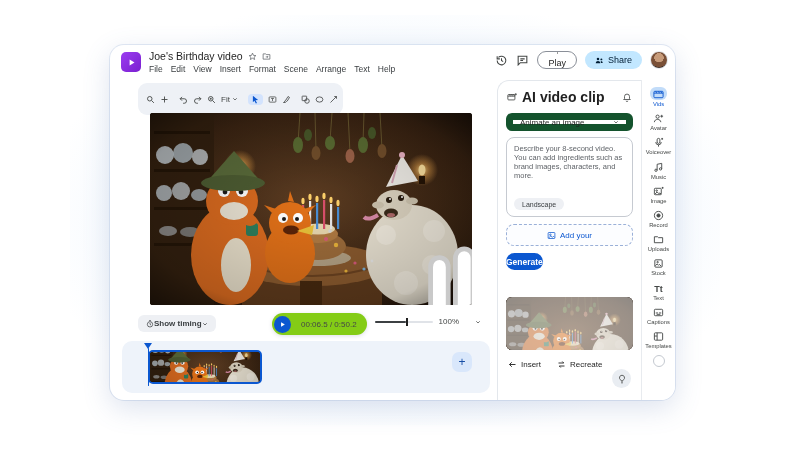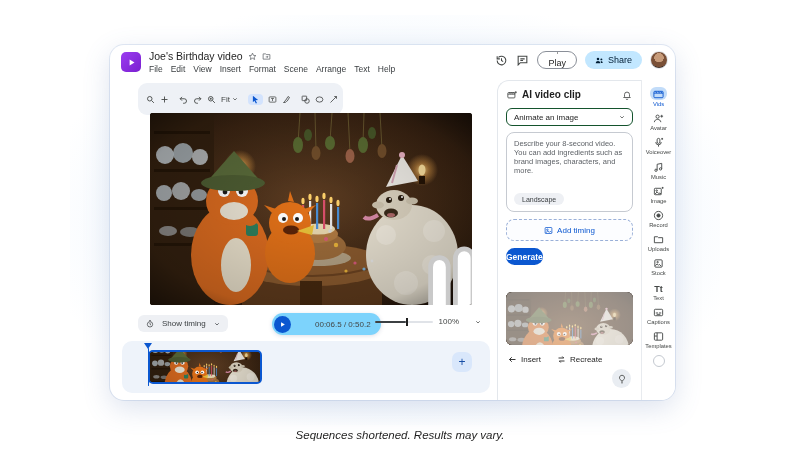--- a/index.html
+++ b/index.html
@@ -45,25 +45,25 @@
   .fitLbl svg { width:6px; height:6px; }
 
   
   .canvasArea { position:absolute; left:0; top:55px; width:387px; height:240px; }
   .frame { position:absolute; left:40px; top:13px; width:322px; height:192px; border-radius:3px; overflow:hidden; background:#1d1108; }
   .frame > svg { width:100%; height:100%; display:block; }
   .handCursor { position:absolute; left:49%; top:58%; width:24px; height:24px; }
 
   
   .controls { position:absolute; left:0; top:268px; width:387px; height:24px; }
-  .timingPill { position:absolute; left:28px; top:2px; height:17px; display:flex; align-items:center; gap:8px;
-                background:#eef0f4; border-radius:6px; padding:4px 8px; font-size:8px; color:#3c4043; }
+  .timingPill { position:absolute; left:28px; top:2px; height:17px; display:flex; align-items:center; gap:0;
+                background:#eef0f4; border-radius:6px; padding:4px 8px; font-size:8px; color:#3c4043;font-weight:bold; }
   .timingPill svg { width:8px; height:8px; }
-  .timePill { position:absolute; left:162px; top:0; height:22px; background:#7dd3fc; border-radius:999px;
-              box-shadow:0 1px 4px rgba(60,80,120,.18); display:flex; align-items:center; gap:24px; padding:2px; }
+  .timePill { position:absolute; left:162px; top:0; height:22px; background:#84cc16; border-radius:999px;
+              box-shadow:0 1px 4px rgba(60,80,120,.18); display:flex; align-items:center; gap:10px; padding:2px; }
   .playCircle { width:17px; height:17px; border-radius:50%; background:#0b57d0; display:flex; align-items:center; justify-content:center; }
   .playCircle svg { width:7px; height:7px; }
   .timeTxt { font-size:8px; color:#444746; padding-right:8px; white-space:nowrap; }
   .zoomCtl { position:absolute; right:16px; top:4px; display:flex; align-items:center; gap:6px; }
   .sliderTrack { position:relative; width:58px; height:2px; background:#e0e3e8; border-radius:2px; }
   .sliderFill { position:absolute; left:0; top:0; height:2px; width:55%; background:#3c4043; border-radius:2px; }
   .sliderThumb { position:absolute; left:55%; top:-3px; width:2px; height:8px; background:#1f1f1f; }
   .zoomTxt { font-size:8px; color:#444746; display:flex; align-items:center; gap:16px; }
   .zoomTxt svg { width:6px; height:6px; }
 
@@ -74,23 +74,23 @@
   .playhead .line { position:absolute; left:3.5px; top:5px; width:1.5px; height:38px; background:#0b57d0; border-radius:2px; }
   .strip { position:absolute; left:26px; top:9px; width:114px; height:34px; border:2px solid #0b57d0; border-radius:5px; overflow:hidden; background:#2a1a10; }
   .strip svg { width:100%; height:100%; display:block; }
   .addScene { position:absolute; right:18px; top:11px; width:20px; height:20px; border-radius:7px; background:#d9e7fb;
               color:#174ea6; font-size:12px; display:flex; align-items:center; justify-content:center; }
 
   
   .aiPanel { position:absolute; left:387px; top:35px; width:144px; height:320px; background:#fff;
              border-left:1px solid #e3e7ec; border-top:1px solid #e3e7ec; border-top-left-radius:12px; }
   .aiHdr { display:flex; align-items:center; gap:5px; padding:8px 9px 4px 9px; }
-  .aiHdr .ttl { font-size:10px; font-weight:bold; color:#1f1f1f; flex:1; }
+  .aiHdr .ttl { font-size:14px; font-weight:bold; color:#1f1f1f; flex:1; }
   .aiHdr svg { width:10px; height:10px; color:#444746; }
-  .modeSel { margin:4px 8px 0 8px; border:1px solid #14532d; border-radius:6px; height:18px; display:flex;
+  .modeSel { margin:4px 8px 0 8px; border:7px solid #14532d; border-radius:6px; height:18px; display:flex;
              align-items:center; padding:0 7px; font-size:8px; color:#1f1f1f; justify-content:space-between; }
   .modeSel svg { width:6px; height:6px; color:#444746; }
   .promptCard { margin:6px 8px 0 8px; border:1px solid #c6cad1; border-radius:8px; height:80px; position:relative; }
   .promptCard textarea { width:100%; height:52px; border:none; outline:none; resize:none; background:transparent;
                          font-family:"Liberation Sans",sans-serif; font-size:7.5px; color:#1f1f1f; padding:6px 7px; }
   .promptCard textarea::placeholder { color:#5f6368; }
   .chip { position:absolute; left:7px; bottom:6px; background:#eef0f4; border-radius:999px; padding:2.5px 8px; font-size:7px; color:#3c4043; }
   .addImg { margin:7px 8px 0 8px; border:1px dashed #9ab0d8; border-radius:8px; height:22px; display:flex;
             align-items:center; justify-content:center; gap:4px; font-size:8px; color:#0b57d0; background:#fcfdff; }
   .addImg svg { width:9px; height:9px; }
@@ -500,21 +500,21 @@
       <div class="promptCard">
         <textarea placeholder="Describe your 8-second video. You can add ingredients such as brand images, characters, and more." style=""></textarea>
         <span class="chip">Landscape</span>
       </div>
       <div class="addImg">
         <svg viewBox="0 0 24 24" fill="none" stroke="#0b57d0" stroke-width="2">
             <rect x="3" y="4" width="18" height="16" rx="2"></rect>
             <circle cx="9" cy="10" r="2"></circle>
             <path d="m4 19 6-6 4 4 3-3 3 3"></path>
           </svg>
-        <span>Add timing</span>
+        <span>Add your</span>
       </div>
       <button class="genBtn">Generate</button>
       <div class="genThumb">
         <svg preserveAspectRatio="xMidYMid slice">
             <use href="#scene" width="128" height="77"></use>
           </svg>
         <div class="fade"></div>
       </div>
       <div class="aiActions">
         <span class="aiActBtn">
@@ -638,14 +638,13 @@
               <path d="M9 4v16M3 11h6"></path>
             </svg>
           </span>
         <span class="railLbl">Templates</span>
       </div>
       <div class="helpCircle"></div>
     </div>
 
   </div>
 
-  <div class="caption">Sequences shortened. Results may vary.</div>
 </div>
 
 </body></html>

